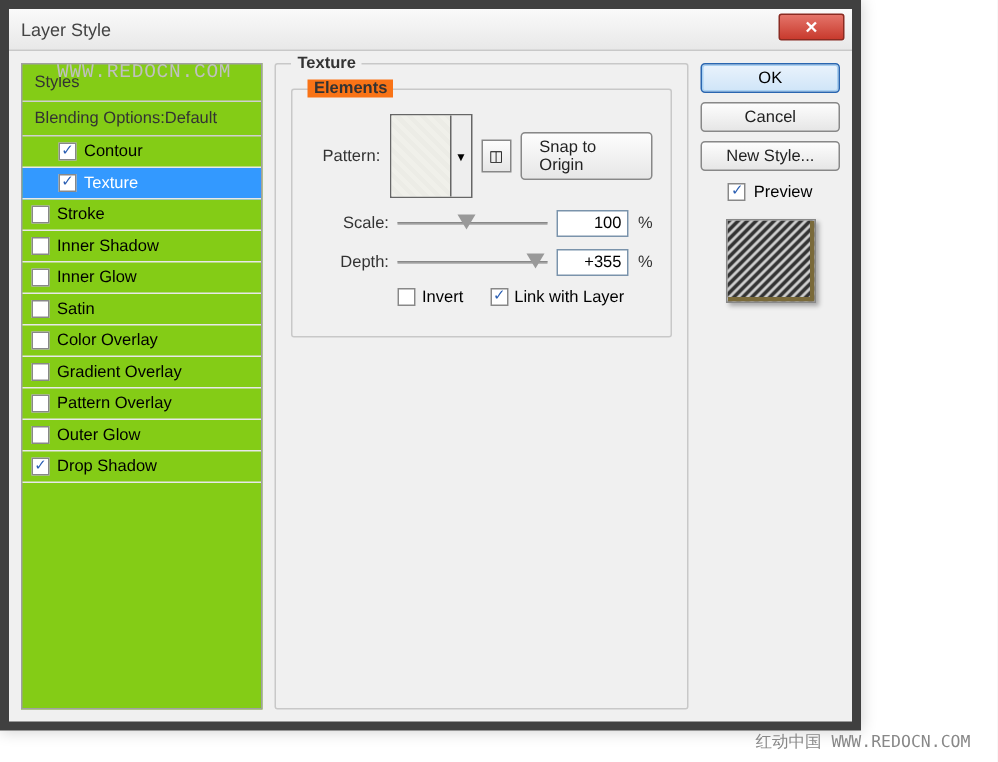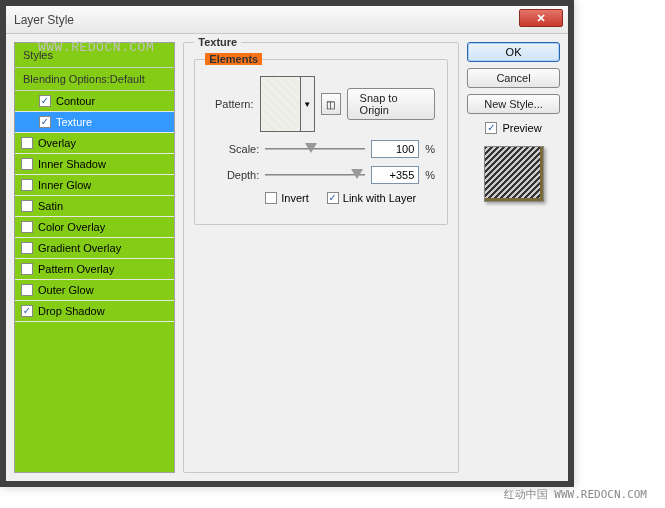--- a/index.html
+++ b/index.html
@@ -297,21 +297,21 @@
           <div class="style-item indent">
             <span class="cbx checked"></span>
             <span>Contour</span>
           </div>
           <div class="style-item indent selected">
             <span class="cbx checked"></span>
             <span>Texture</span>
           </div>
           <div class="style-item">
             <span class="cbx"></span>
-            <span>Overlay</span>
+            <span>Stroke</span>
           </div>
           <div class="style-item">
             <span class="cbx"></span>
             <span>Inner Shadow</span>
           </div>
           <div class="style-item">
             <span class="cbx"></span>
             <span>Inner Glow</span>
           </div>
           <div class="style-item">

